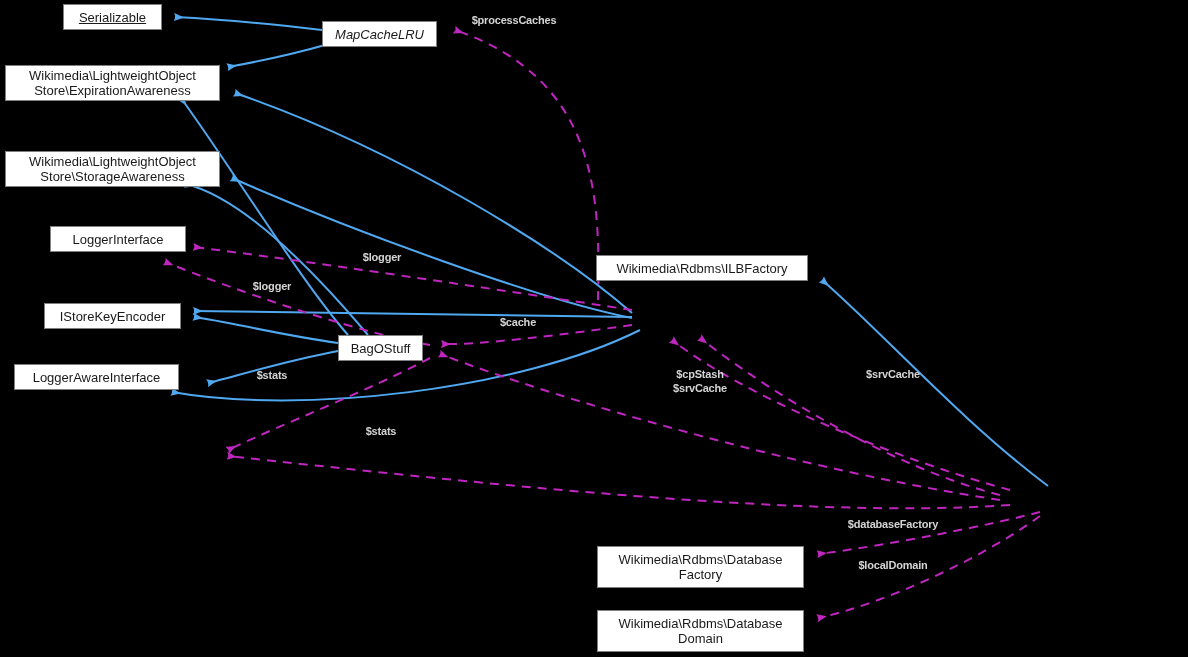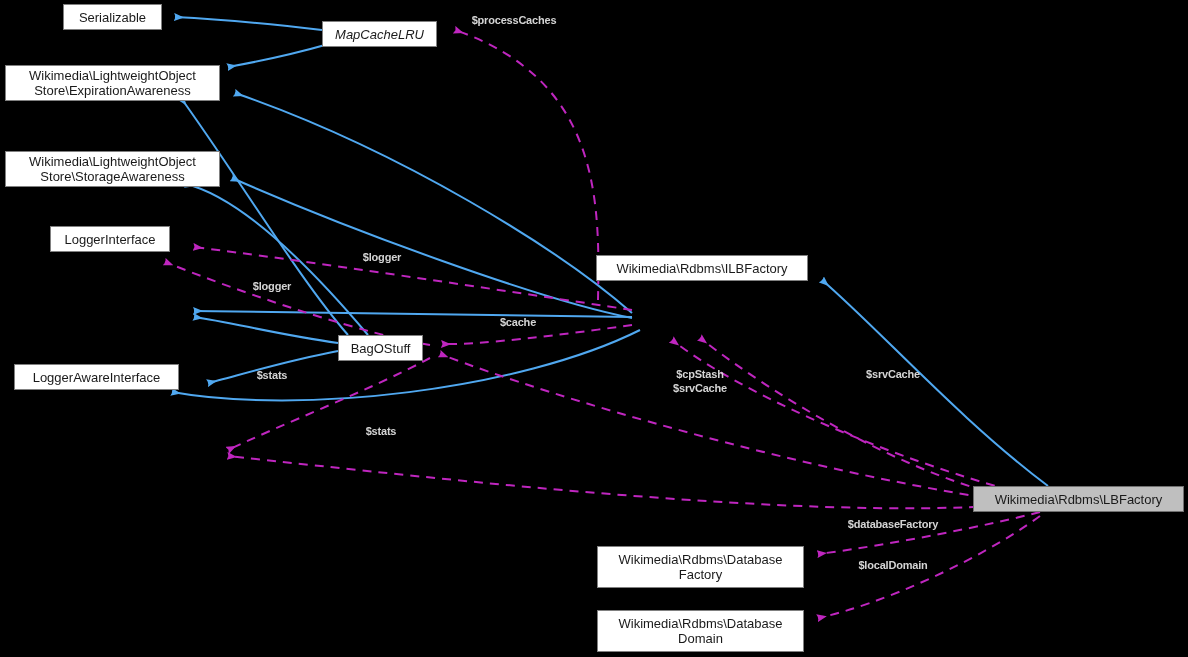--- a/index.html
+++ b/index.html
@@ -92,42 +92,42 @@
       <path d="M1000,500 C800,470 560,400 440,354"></path>
       <path d="M430,358 C370,390 280,425 228,450"></path>
       <path d="M1010,505 C800,520 450,480 228,456"></path>
       <path d="M1010,490 C900,460 750,400 672,340"></path>
       <path d="M1000,495 C900,470 780,400 700,338"></path>
       <path d="M1040,512 C990,525 890,545 818,554"></path>
       <path d="M1040,516 C980,560 880,605 818,618"></path>
     </g>
   </svg>
 
-  <div class="node" style="left:63px; top:4px; width:99px; height:26px;">Serializable</div>
+  <div class="node" style="left:63px; top:4px; width:99px; height:26px;text-decoration:underline;">Serializable</div>
 
   <div class="node" style="left:322px; top:21px; width:115px; height:26px;font-style:italic;">MapCacheLRU</div>
 
   <div class="node" style="left:5px; top:65px; width:215px; height:36px;">Wikimedia\LightweightObject
 Store\ExpirationAwareness</div>
 
   <div class="node" style="left:5px; top:151px; width:215px; height:36px;">Wikimedia\LightweightObject
 Store\StorageAwareness</div>
 
-  <div class="node" style="left:50px; top:226px; width:120px; height:26px;">LoggerInterface</div>
+  <div class="node" style="left:50px; top:226px; width:136px; height:26px;">LoggerInterface</div>
 
+  <div class="node" style="left:44px; top:303px; width:137px; height:26px;">IStoreKeyEncoder</div>
 
   <div class="node" style="left:338px; top:335px; width:85px; height:26px;">BagOStuff</div>
 
   <div class="node" style="left:14px; top:364px; width:165px; height:26px;">LoggerAwareInterface</div>
 
 
   <div class="node" style="left:596px; top:255px; width:212px; height:26px;">Wikimedia\Rdbms\ILBFactory</div>
 
 
-  <div class="node highlight" style="left:973px; top:486px; width:211px; height:26px;">Wikimedia\Rdbms\LBFactory</div>
 
   <div class="node" style="left:597px; top:546px; width:207px; height:42px;">Wikimedia\Rdbms\Database
 Factory</div>
 
   <div class="node" style="left:597px; top:610px; width:207px; height:42px;">Wikimedia\Rdbms\Database
 Domain</div>
 
   <div class="edge-label" style="left:514px; top:20px;">$processCaches</div>
 
   <div class="edge-label" style="left:382px; top:257px;">$logger</div>

